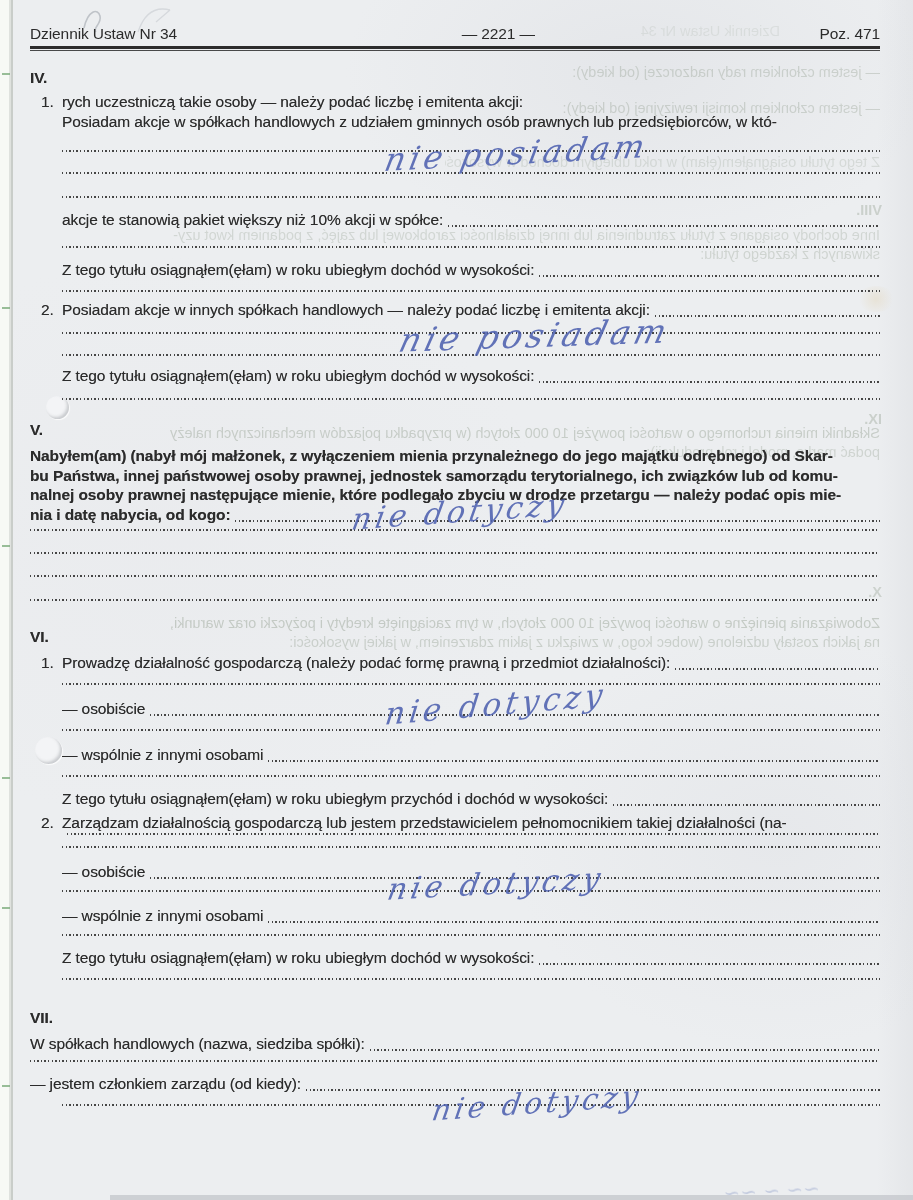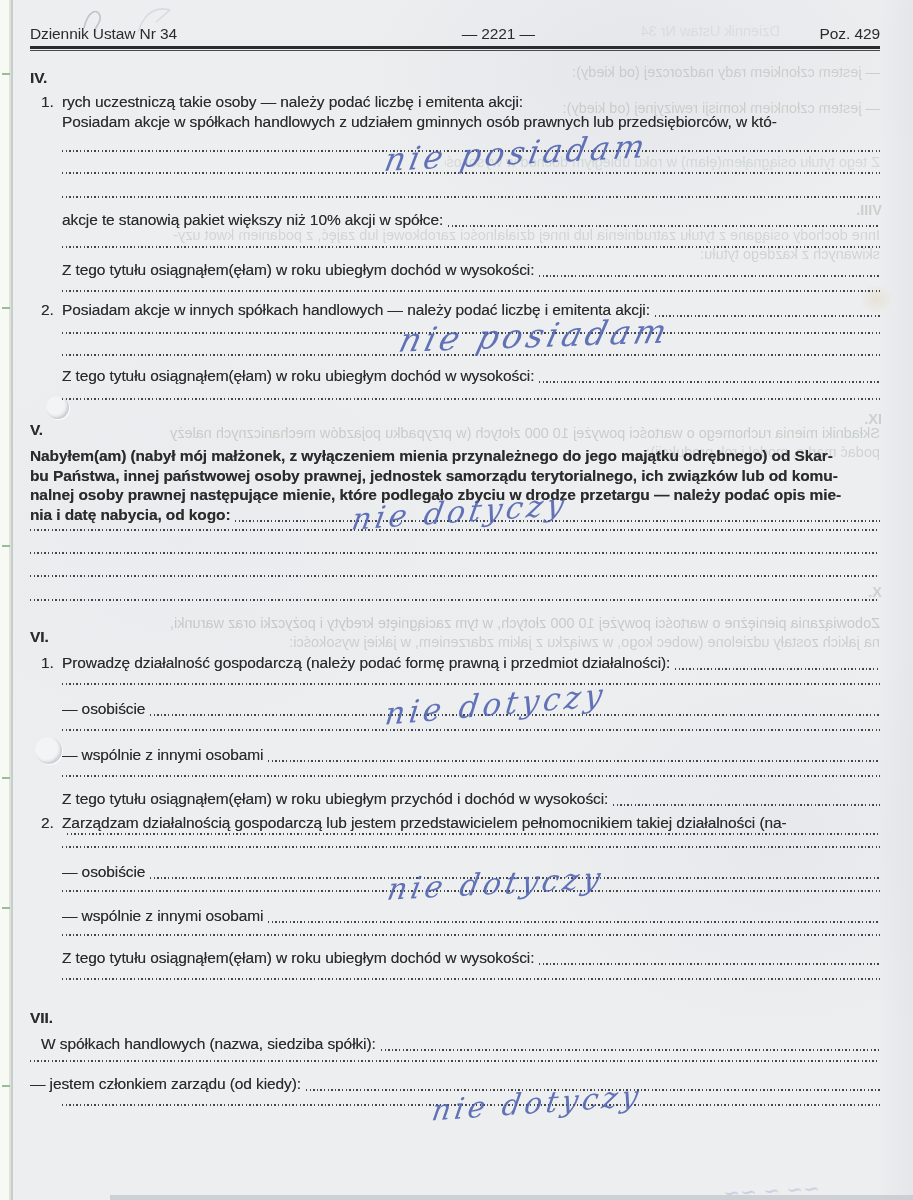--- a/index.html
+++ b/index.html
@@ -96,21 +96,21 @@
   <div class="ghost" style="left:852px;top:583px;width:30px;opacity:.26;font-weight:bold;">X.</div>
   <div class="ghost" style="left:30px;top:614px;width:850px;opacity:.32;">Zobowiązania pieniężne o wartości powyżej 10 000 złotych, w tym zaciągnięte kredyty i pożyczki oraz warunki,</div>
   <div class="ghost" style="left:240px;top:633px;width:640px;opacity:.28;">na jakich zostały udzielone (wobec kogo, w związku z jakim zdarzeniem, w jakiej wysokości:</div>
   <div class="ghost-squiggle" style="left:600px;top:1182px;width:220px;">~~ ~ ~~</div>
 
   <div class="content">
 
     <div class="hdr">
       <span>Dziennik Ustaw Nr 34</span>
       <span>— 2221 —</span>
-      <span>Poz. 429</span>
+      <span>Poz. 471</span>
     </div>
     <div class="rule2"></div>
 
     <div class="sec-label" style="margin-top:16px;">IV.</div>
     <div class="sec-body">
 
       <div class="item" style="margin-top:4px;">
         <span class="num t">1.</span>
         <div class="itext">
           <div class="t">rych uczestniczą takie osoby — należy podać liczbę i emitenta akcji:</div>
@@ -223,21 +223,21 @@
 
       <div class="row" style="margin-top:12px;">
         <span class="t">Z tego tytułu osiągnąłem(ęłam) w roku ubiegłym dochód w wysokości:</span>
         <span class="leader"></span>
       </div>
       <div class="dot" style="margin-top:10px;"></div>
     </div>
 
     <div class="sec-label" style="margin-top:28px;">VII.</div>
 
-    <div class="row" style="margin-top:6px;margin-left:11px;">
+    <div class="row" style="margin-top:6px;">
       <span class="t">W spółkach handlowych (nazwa, siedziba spółki):</span>
       <span class="leader"></span>
     </div>
     <div class="dot" style="margin-top:6px;"></div>
 
     <div class="row" style="margin-top:12px;margin-left:0;">
       <span class="t">— jestem członkiem zarządu (od kiedy):</span>
       <span class="leader"></span>
     </div>
     <div class="dot" style="margin-top:10px;margin-left:32px;"></div>

